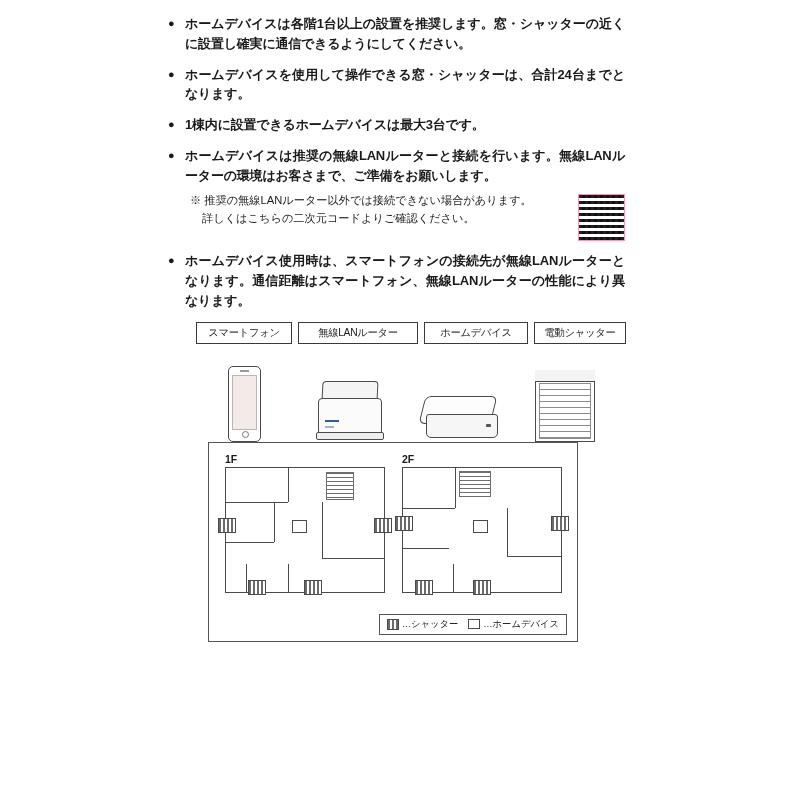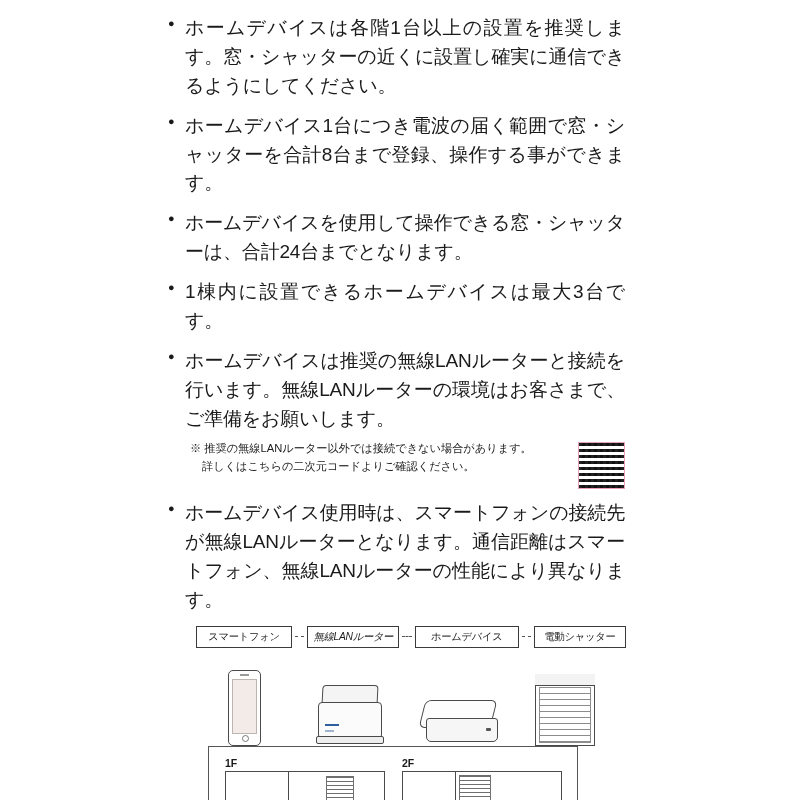--- a/index.html
+++ b/index.html
@@ -25,23 +25,23 @@
   
   .bullets {
     list-style: none;
     margin: 0;
     padding: 0;
   }
   .bullet {
     position: relative;
     padding-left: 17px;
     margin-bottom: 11px;
-    font-size: 19px;
+    font-size: 13px;
     line-height: 1.52;
-    font-weight: normal;
+    font-weight: bold;
     letter-spacing: -0.2px;
     text-align: justify;
   }
   .bullet::before {
     content: "\25CF";
     position: absolute;
     left: 0;
     top: 0;
     font-size: 11px;
     line-height: 1.72;
@@ -89,21 +89,21 @@
   .flow-label {
     border: 1px solid #3a3a3a;
     font-size: 10.3px;
     text-align: center;
     padding: 3px 0 3px;
     box-sizing: border-box;
     background: #fff;
     letter-spacing: -0.3px;
   }
   .fl1 { width: 96px; }
-  .fl2 { width: 92px; font-style: italic; }
+  .fl2 { width: 120px; }
   .fl3 { width: 104px; }
   .fl4 { width: 92px; }
   .flow-dash {
     flex: 1 1 auto;
     height: 1px;
     border-top: 1px dashed #555;
     margin: 0 3px;
   }
   .flow-icons {
     display: flex;
@@ -325,21 +325,20 @@
     background: #fff;
   }
 </style>
 </head>
 <body>
 
 <div class="page">
 
   <ul class="bullets">
     <li class="bullet"><span>ホームデバイスは各階1台以上の設置を推奨します。窓・シャッターの近くに設置し確実に通信できるようにしてください。</span></li>
-    <li class="bullet"><span>ホームデバイス1台につき電波の届く範囲で窓・シャッターを合計8台まで登録、操作する事ができます。</span></li>
     <li class="bullet"><span>ホームデバイスを使用して操作できる窓・シャッターは、合計24台までとなります。</span></li>
     <li class="bullet"><span>1棟内に設置できるホームデバイスは最大3台です。</span></li>
     <li class="bullet"><span>ホームデバイスは推奨の無線LANルーターと接続を行います。無線LANルーターの環境はお客さまで、ご準備をお願いします。</span></li>
   </ul>
 
   <div class="note-row">
     <div class="note-text">
       <span>※ 推奨の無線LANルーター以外では接続できない場合があります。</span>
       <span class="indent">詳しくはこちらの二次元コードよりご確認ください。</span>
     </div>

